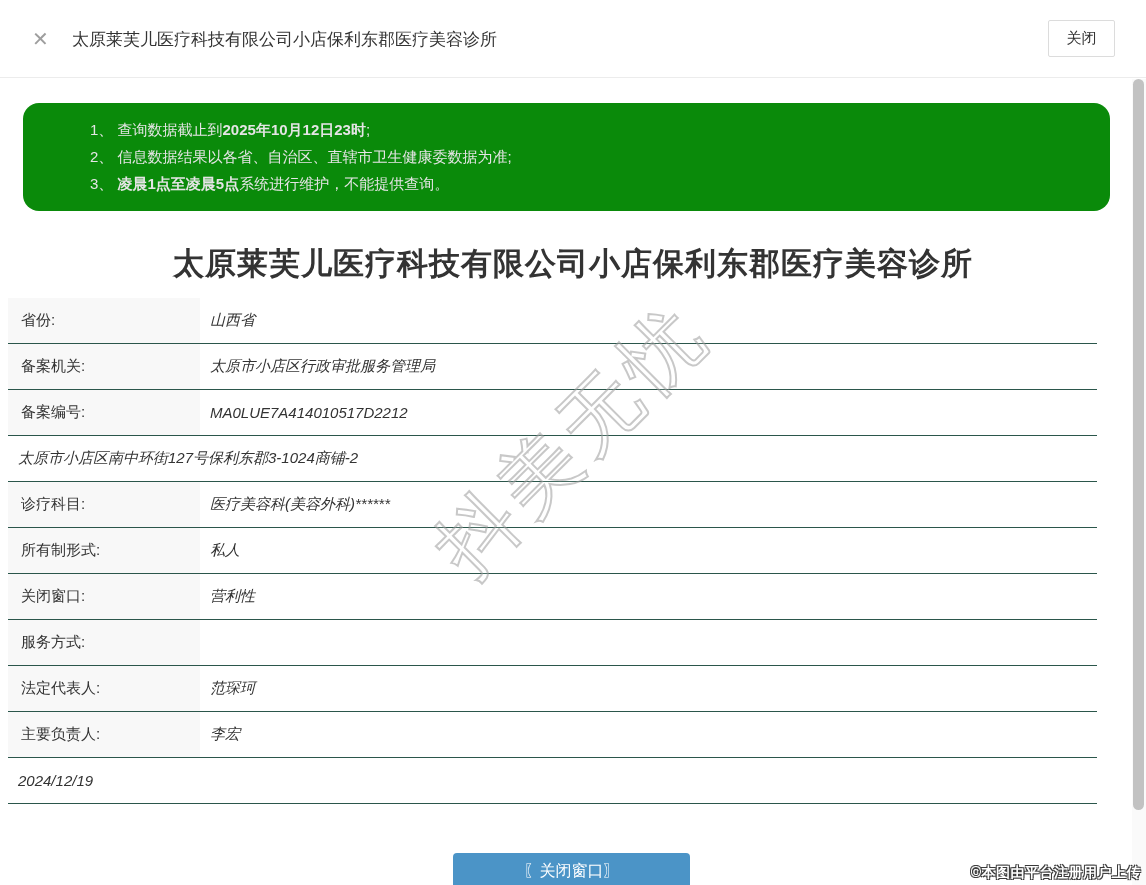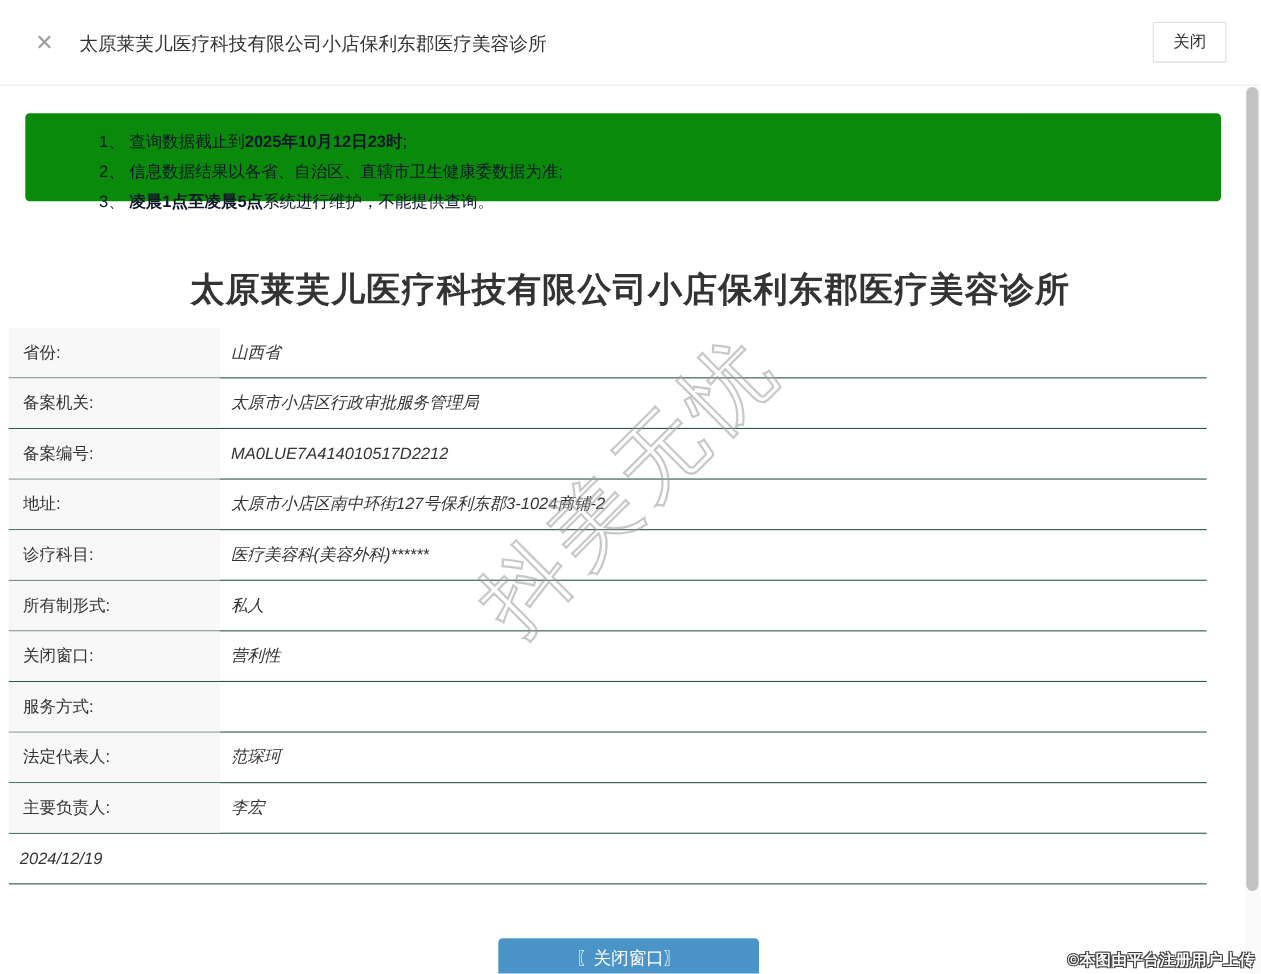--- a/index.html
+++ b/index.html
@@ -24,23 +24,23 @@
   }
   .hdr-close-btn{
     position:absolute;right:31px;top:20px;width:67px;height:37px;
     background:#fff;border:1px solid #dcdcdc;border-radius:2px;
     font-size:15px;color:#333;display:flex;align-items:center;justify-content:center;
     cursor:pointer;box-sizing:border-box;
     font-family:"Liberation Sans","DejaVu Sans",sans-serif;
   }
   
   .notice{
-    position:absolute;left:23px;top:103px;width:1087px;height:80px;
-    background:var(--green,#0a8a0a);border-radius:4px;box-sizing:border-box;
-    padding:13px 20px 0 67px;color:#0f172a;font-size:15px;line-height:27px;
+    position:absolute;left:23px;top:103px;width:1087px;height:108px;
+    background:var(--green,#0a8a0a);border-radius:16px;box-sizing:border-box;
+    padding:13px 20px 0 67px;color:#e5e5e5;font-size:15px;line-height:27px;
   }
   .notice-item b{font-weight:bold;}
   
   .page-title{
     position:absolute;left:0;top:243px;width:1146px;text-align:center;
     font-size:31px;font-weight:bold;color:#333;letter-spacing:1px;
   }
   
   .info-table{
     position:absolute;left:8px;top:298px;width:1089px;
@@ -111,21 +111,20 @@
     </div>
     <div class="row">
       <div class="cell-label">备案机关:</div>
       <div class="cell-value">太原市小店区行政审批服务管理局</div>
     </div>
     <div class="row">
       <div class="cell-label">备案编号:</div>
       <div class="cell-value">MA0LUE7A414010517D2212</div>
     </div>
     <div class="row">
-      <div class="cell-label">地址:</div>
       <div class="cell-value">太原市小店区南中环街127号保利东郡3-1024商铺-2</div>
     </div>
     <div class="row">
       <div class="cell-label">诊疗科目:</div>
       <div class="cell-value">医疗美容科(美容外科)******</div>
     </div>
     <div class="row">
       <div class="cell-label">所有制形式:</div>
       <div class="cell-value">私人</div>
     </div>

